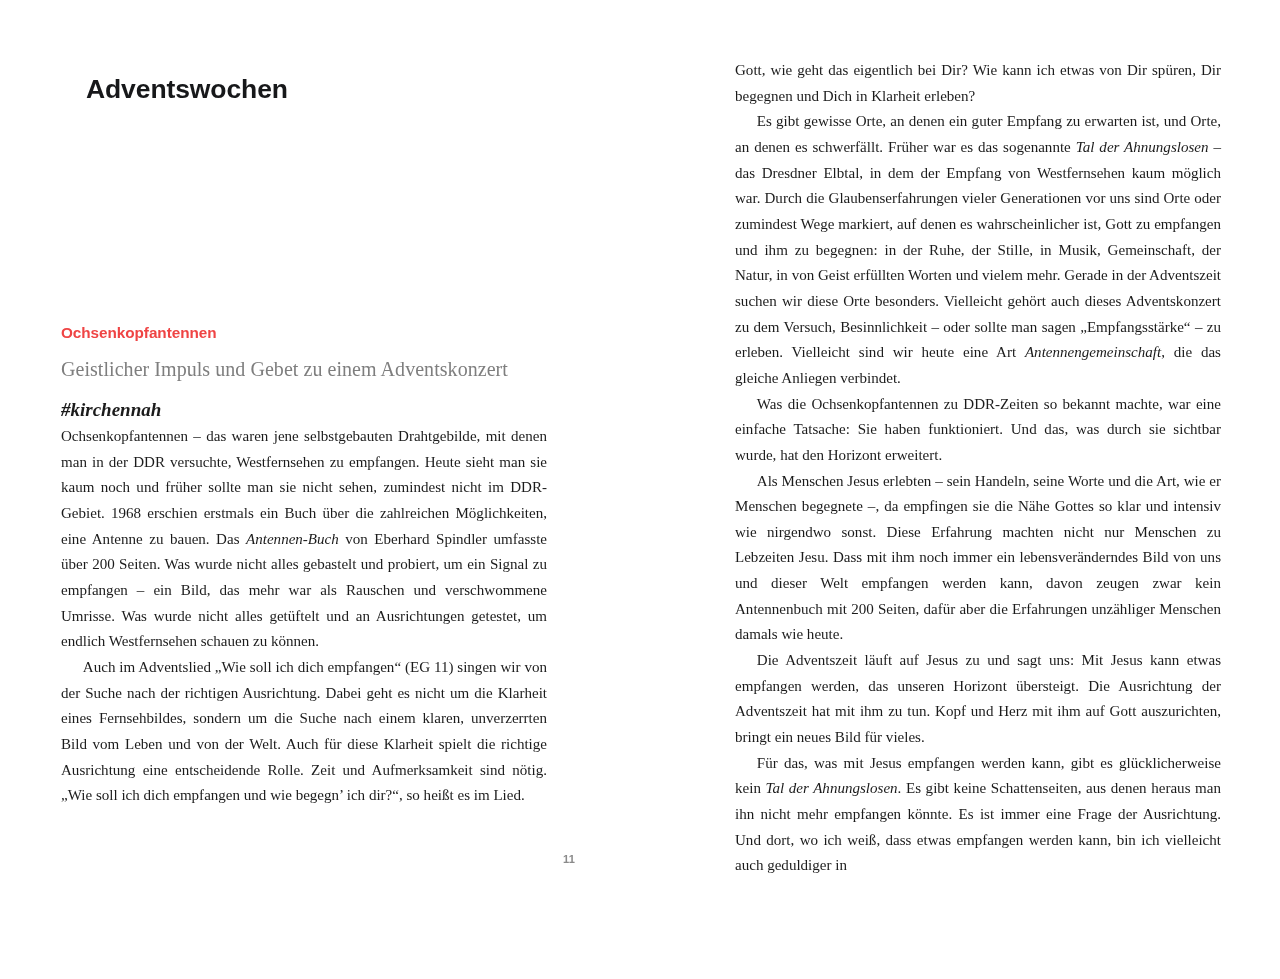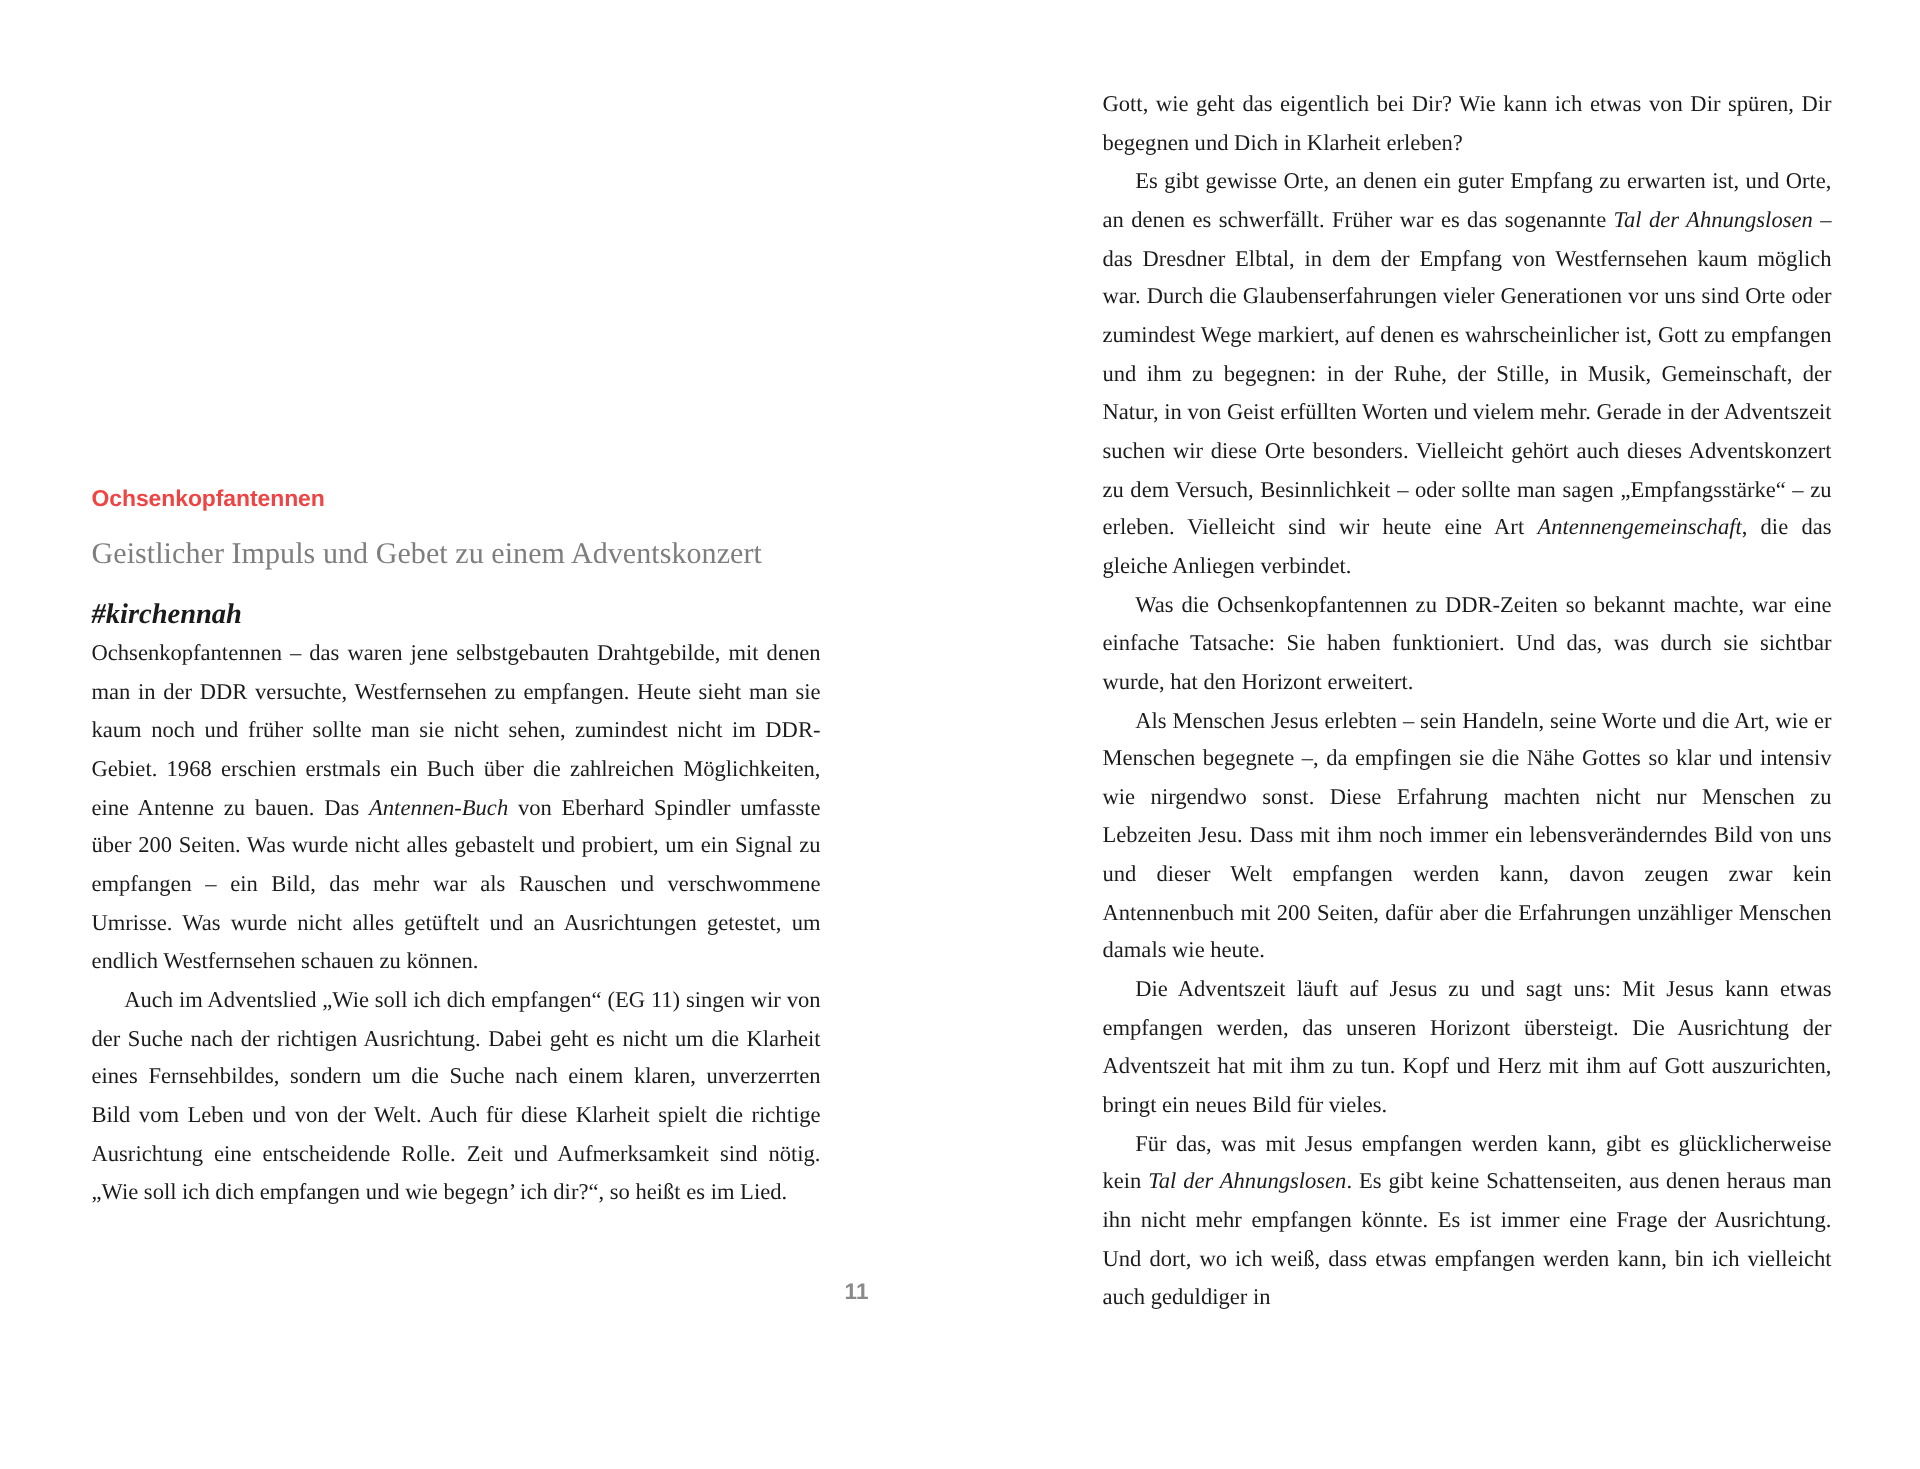--- a/index.html
+++ b/index.html
@@ -108,34 +108,35 @@
     text-indent: 1.45em;
   }
   p.para i, p.para em {
     font-style: italic;
   }
 
   .page-number {
     position: absolute;
     top: 853px;
     font-family: "Liberation Sans", sans-serif;
-    font-size: 15px;
+    font-size: 11px;
     font-weight: 700;
     color: #8a8a8a;
     letter-spacing: 0.2px;
   }
   .page-number.left-no  { left: 563px; }
 </style>
 </head>
 <body>
 
 <div class="spread">
 
   <div class="page-left">
 
+    <h1 class="chapter-title">Adventswochen</h1>
 
     <h2 class="section-heading">Ochsenkopfantennen</h2>
 
     <div class="section-subtitle">Geistlicher Impuls und Gebet zu einem Adventskonzert</div>
 
     <div class="hashtag">#kirchennah</div>
 
     <div class="col-left-body">
         <p class="para">Ochsenkopfantennen – das waren jene selbstgebauten Drahtgebilde, mit denen man in der DDR versuchte, Westfernsehen zu empfangen. Heute sieht man sie kaum noch und früher sollte man sie nicht sehen, zumindest nicht im DDR-Gebiet. 1968 erschien erstmals ein Buch über die zahlreichen Möglichkeiten, eine Antenne zu bauen. Das <i>Antennen-Buch</i> von Eberhard Spindler umfasste über 200 Seiten. Was wurde nicht alles gebastelt und probiert, um ein Signal zu empfangen – ein Bild, das mehr war als Rauschen und verschwommene Umrisse. Was wurde nicht alles getüftelt und an Ausrichtungen getestet, um endlich Westfernsehen schauen zu können.</p>
         <p class="para indent">Auch im Adventslied „Wie soll ich dich empfangen“ (EG 11) singen wir von der Suche nach der richtigen Ausrichtung. Dabei geht es nicht um die Klarheit eines Fernsehbildes, sondern um die Suche nach einem klaren, unverzerrten Bild vom Leben und von der Welt. Auch für diese Klarheit spielt die richtige Ausrichtung eine entscheidende Rolle. Zeit und Aufmerksamkeit sind nötig. „Wie soll ich dich empfangen und wie begegn’ ich dir?“, so heißt es im Lied.</p>

